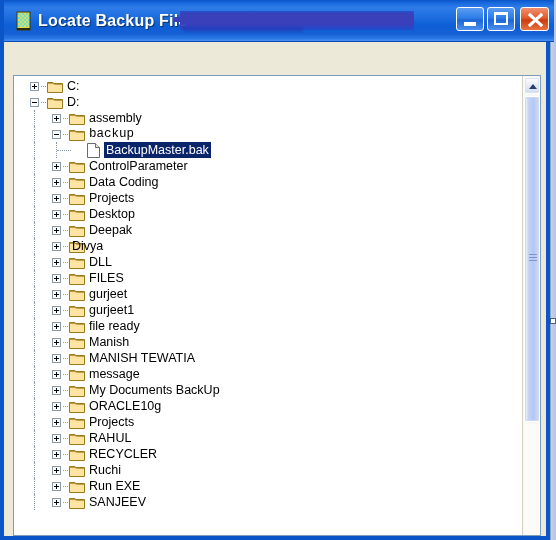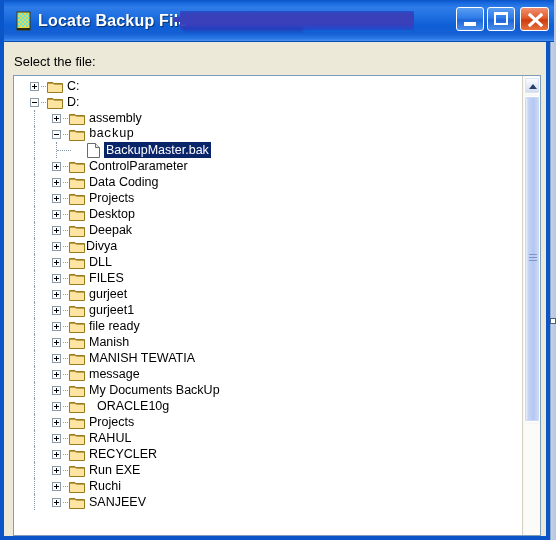--- a/index.html
+++ b/index.html
@@ -328,21 +328,20 @@
         <svg width="29" height="24" viewBox="0 0 29 24">
           <g stroke="#ffffff" stroke-width="3.2" stroke-linecap="square">
             <line x1="9" y1="7" x2="20" y2="17"></line>
             <line x1="20" y1="7" x2="9" y2="17"></line>
           </g>
         </svg>
       </span>
     </div>
   </div>
 
-  <div id="label-select">Select the file:</div>
 
   <div id="tree-panel">
     <div id="tree-inner">
         <div class="row">
           <span class="twisty plus" style="left: 16px;"></span>
           <span class="connector" style="left: 27px;"></span>
           <span class="folder" style="left: 33px;"><svg width="16" height="13" viewBox="0 0 16 13">
               <path d="M0.5 2.5 L0.5 12.5 L15.5 12.5 L15.5 3.5 L7 3.5 L6 2.5 Z" fill="#FCD77A" stroke="#9A7B20" stroke-width="1"></path>
               <path d="M1 4.2 L15 4.2 L15 12 L1 12 Z" fill="#FDE4A0"></path>
               <path d="M0.6 3.2 L6.2 3.2 L7.2 4.2 L15.4 4.2" fill="none" stroke="#9A7B20" stroke-width="0.9"></path>
@@ -448,21 +447,21 @@
         </div>
         <div class="row">
           <span class="vline" style="left: 20px;"></span>
           <span class="twisty plus" style="left: 38px;"></span>
           <span class="connector" style="left: 49px;"></span>
           <span class="folder" style="left: 55px;"><svg width="16" height="13" viewBox="0 0 16 13">
               <path d="M0.5 2.5 L0.5 12.5 L15.5 12.5 L15.5 3.5 L7 3.5 L6 2.5 Z" fill="#FCD77A" stroke="#9A7B20" stroke-width="1"></path>
               <path d="M1 4.2 L15 4.2 L15 12 L1 12 Z" fill="#FDE4A0"></path>
               <path d="M0.6 3.2 L6.2 3.2 L7.2 4.2 L15.4 4.2" fill="none" stroke="#9A7B20" stroke-width="0.9"></path>
             </svg></span>
-          <span class="label" style="left: 70px;">Divya</span>
+          <span class="label" style="left: 56px;">Divya</span>
         </div>
         <div class="row">
           <span class="vline" style="left: 20px;"></span>
           <span class="twisty plus" style="left: 38px;"></span>
           <span class="connector" style="left: 49px;"></span>
           <span class="folder" style="left: 55px;"><svg width="16" height="13" viewBox="0 0 16 13">
               <path d="M0.5 2.5 L0.5 12.5 L15.5 12.5 L15.5 3.5 L7 3.5 L6 2.5 Z" fill="#FCD77A" stroke="#9A7B20" stroke-width="1"></path>
               <path d="M1 4.2 L15 4.2 L15 12 L1 12 Z" fill="#FDE4A0"></path>
               <path d="M0.6 3.2 L6.2 3.2 L7.2 4.2 L15.4 4.2" fill="none" stroke="#9A7B20" stroke-width="0.9"></path>
             </svg></span>
@@ -558,21 +557,21 @@
         </div>
         <div class="row">
           <span class="vline" style="left: 20px;"></span>
           <span class="twisty plus" style="left: 38px;"></span>
           <span class="connector" style="left: 49px;"></span>
           <span class="folder" style="left: 55px;"><svg width="16" height="13" viewBox="0 0 16 13">
               <path d="M0.5 2.5 L0.5 12.5 L15.5 12.5 L15.5 3.5 L7 3.5 L6 2.5 Z" fill="#FCD77A" stroke="#9A7B20" stroke-width="1"></path>
               <path d="M1 4.2 L15 4.2 L15 12 L1 12 Z" fill="#FDE4A0"></path>
               <path d="M0.6 3.2 L6.2 3.2 L7.2 4.2 L15.4 4.2" fill="none" stroke="#9A7B20" stroke-width="0.9"></path>
             </svg></span>
-          <span class="label" style="left: 81px;">ORACLE10g</span>
+          <span class="label" style="left: 73px;">ORACLE10g</span>
         </div>
         <div class="row">
           <span class="vline" style="left: 20px;"></span>
           <span class="twisty plus" style="left: 38px;"></span>
           <span class="connector" style="left: 49px;"></span>
           <span class="folder" style="left: 55px;"><svg width="16" height="13" viewBox="0 0 16 13">
               <path d="M0.5 2.5 L0.5 12.5 L15.5 12.5 L15.5 3.5 L7 3.5 L6 2.5 Z" fill="#FCD77A" stroke="#9A7B20" stroke-width="1"></path>
               <path d="M1 4.2 L15 4.2 L15 12 L1 12 Z" fill="#FDE4A0"></path>
               <path d="M0.6 3.2 L6.2 3.2 L7.2 4.2 L15.4 4.2" fill="none" stroke="#9A7B20" stroke-width="0.9"></path>
             </svg></span>
@@ -602,32 +601,32 @@
         </div>
         <div class="row">
           <span class="vline" style="left: 20px;"></span>
           <span class="twisty plus" style="left: 38px;"></span>
           <span class="connector" style="left: 49px;"></span>
           <span class="folder" style="left: 55px;"><svg width="16" height="13" viewBox="0 0 16 13">
               <path d="M0.5 2.5 L0.5 12.5 L15.5 12.5 L15.5 3.5 L7 3.5 L6 2.5 Z" fill="#FCD77A" stroke="#9A7B20" stroke-width="1"></path>
               <path d="M1 4.2 L15 4.2 L15 12 L1 12 Z" fill="#FDE4A0"></path>
               <path d="M0.6 3.2 L6.2 3.2 L7.2 4.2 L15.4 4.2" fill="none" stroke="#9A7B20" stroke-width="0.9"></path>
             </svg></span>
+          <span class="label" style="left: 73px;">Ruchi</span>
+        </div>
+        <div class="row">
+          <span class="vline" style="left: 20px;"></span>
+          <span class="twisty plus" style="left: 38px;"></span>
+          <span class="connector" style="left: 49px;"></span>
+          <span class="folder" style="left: 55px;"><svg width="16" height="13" viewBox="0 0 16 13">
+              <path d="M0.5 2.5 L0.5 12.5 L15.5 12.5 L15.5 3.5 L7 3.5 L6 2.5 Z" fill="#FCD77A" stroke="#9A7B20" stroke-width="1"></path>
+              <path d="M1 4.2 L15 4.2 L15 12 L1 12 Z" fill="#FDE4A0"></path>
+              <path d="M0.6 3.2 L6.2 3.2 L7.2 4.2 L15.4 4.2" fill="none" stroke="#9A7B20" stroke-width="0.9"></path>
+            </svg></span>
           <span class="label" style="left: 73px;">Run EXE</span>
-        </div>
-        <div class="row">
-          <span class="vline" style="left: 20px;"></span>
-          <span class="twisty plus" style="left: 38px;"></span>
-          <span class="connector" style="left: 49px;"></span>
-          <span class="folder" style="left: 55px;"><svg width="16" height="13" viewBox="0 0 16 13">
-              <path d="M0.5 2.5 L0.5 12.5 L15.5 12.5 L15.5 3.5 L7 3.5 L6 2.5 Z" fill="#FCD77A" stroke="#9A7B20" stroke-width="1"></path>
-              <path d="M1 4.2 L15 4.2 L15 12 L1 12 Z" fill="#FDE4A0"></path>
-              <path d="M0.6 3.2 L6.2 3.2 L7.2 4.2 L15.4 4.2" fill="none" stroke="#9A7B20" stroke-width="0.9"></path>
-            </svg></span>
-          <span class="label" style="left: 73px;">Ruchi</span>
         </div>
         <div class="row">
           <span class="vline" style="left: 20px;"></span>
           <span class="twisty plus" style="left: 38px;"></span>
           <span class="connector" style="left: 49px;"></span>
           <span class="folder" style="left: 55px;"><svg width="16" height="13" viewBox="0 0 16 13">
               <path d="M0.5 2.5 L0.5 12.5 L15.5 12.5 L15.5 3.5 L7 3.5 L6 2.5 Z" fill="#FCD77A" stroke="#9A7B20" stroke-width="1"></path>
               <path d="M1 4.2 L15 4.2 L15 12 L1 12 Z" fill="#FDE4A0"></path>
               <path d="M0.6 3.2 L6.2 3.2 L7.2 4.2 L15.4 4.2" fill="none" stroke="#9A7B20" stroke-width="0.9"></path>
             </svg></span>

